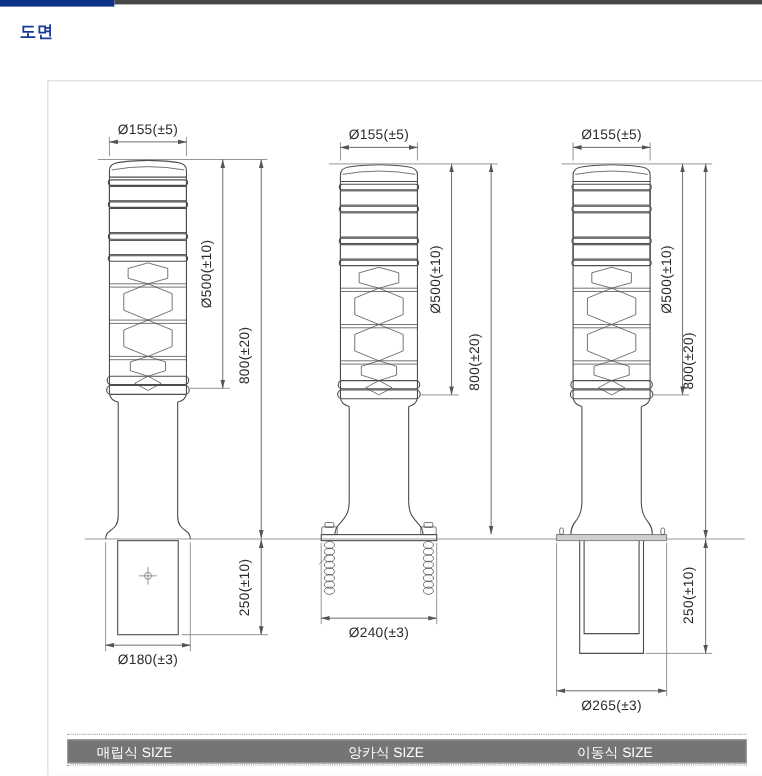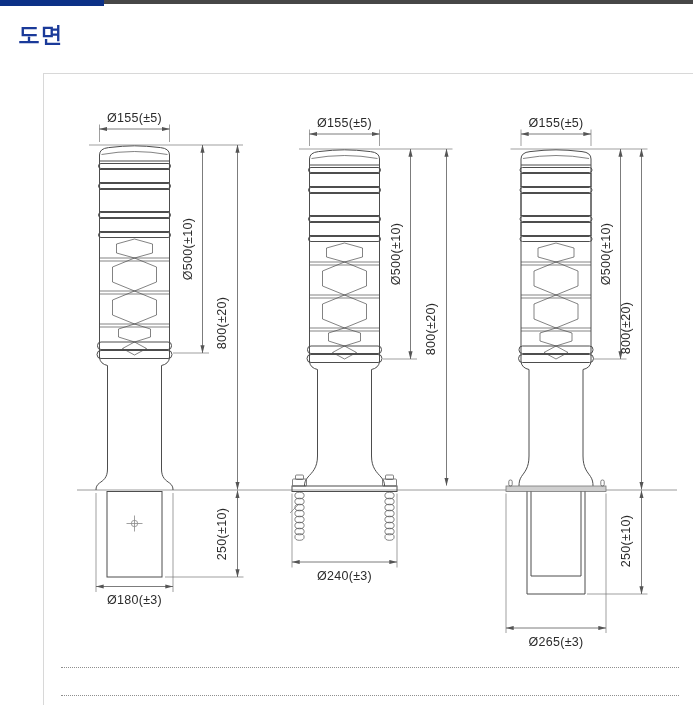--- a/index.html
+++ b/index.html
@@ -5,21 +5,21 @@
   html,body { margin:0; padding:0; background:#fff; }
   #page {
     position:relative; width:693px; height:705px; background:#fff;
     font-family:"Liberation Sans", sans-serif; overflow:hidden;
   }
   
   #topbar-blue { position:absolute; left:0; top:0; width:104px; height:6px; background:var(--accent-blue,#0c3187); }
   #topbar-gray { position:absolute; left:104px; top:0; width:589px; height:4px; background:var(--bar-gray,#474747); }
   
   #page-title {
-    position:absolute; left:18px; top:20px; font-size:22px; font-weight:bold;
+    position:absolute; left:18px; top:20px; font-size:15px; font-weight:bold;
     color:var(--accent-blue,#1a3a99); letter-spacing:0.5px;
   }
   
   #frame {
     position:absolute; left:21px; top:73px; width:650px; height:631px;
     border:1px solid #d8d8d8; background:#fff;margin-left:22px;
   }
   #drawing-svg { position:absolute; left:0; top:0; }
   .dt { font-family:"Liberation Sans", sans-serif; font-size:12.5px; fill:#2b2b2b; letter-spacing:0.3px; }
   .outline { fill:none; stroke:#4d4d4d; stroke-width:1; }
@@ -205,16 +205,21 @@
         <line class="dim" x1="619.5" y1="489.5" x2="619.5" y2="593" marker-start="url(#arr)" marker-end="url(#arr)"></line>
         <text class="dt" x="608" y="540" text-anchor="middle" transform="rotate(-90 608 540)">250(±10)</text>
         <line class="ext" x1="484" y1="492.5" x2="484" y2="632"></line>
         <line class="ext" x1="584" y1="492.5" x2="584" y2="632"></line>
         <line class="dim" x1="484" y1="627" x2="584" y2="627" marker-start="url(#arr)" marker-end="url(#arr)"></line>
         <text class="dt" x="534" y="644.5" text-anchor="middle">Ø265(±3)</text>
       </g>
     </svg>
 
     <div id="dotline-top" class="dotline"></div>
+    <div id="label-bar">
+      <span id="bar-label-0" class="bar-label">매립식 SIZE</span>
+      <span id="bar-label-1" class="bar-label">앙카식 SIZE</span>
+      <span id="bar-label-2" class="bar-label">이동식 SIZE</span>
+    </div>
     <div id="dotline-bottom" class="dotline"></div>
 
   </div>
 </div>
 
 </body></html>

